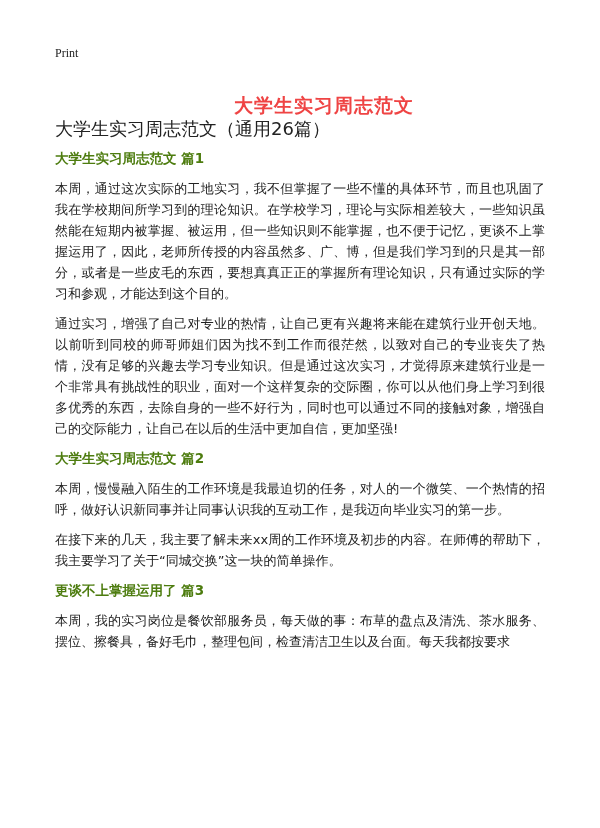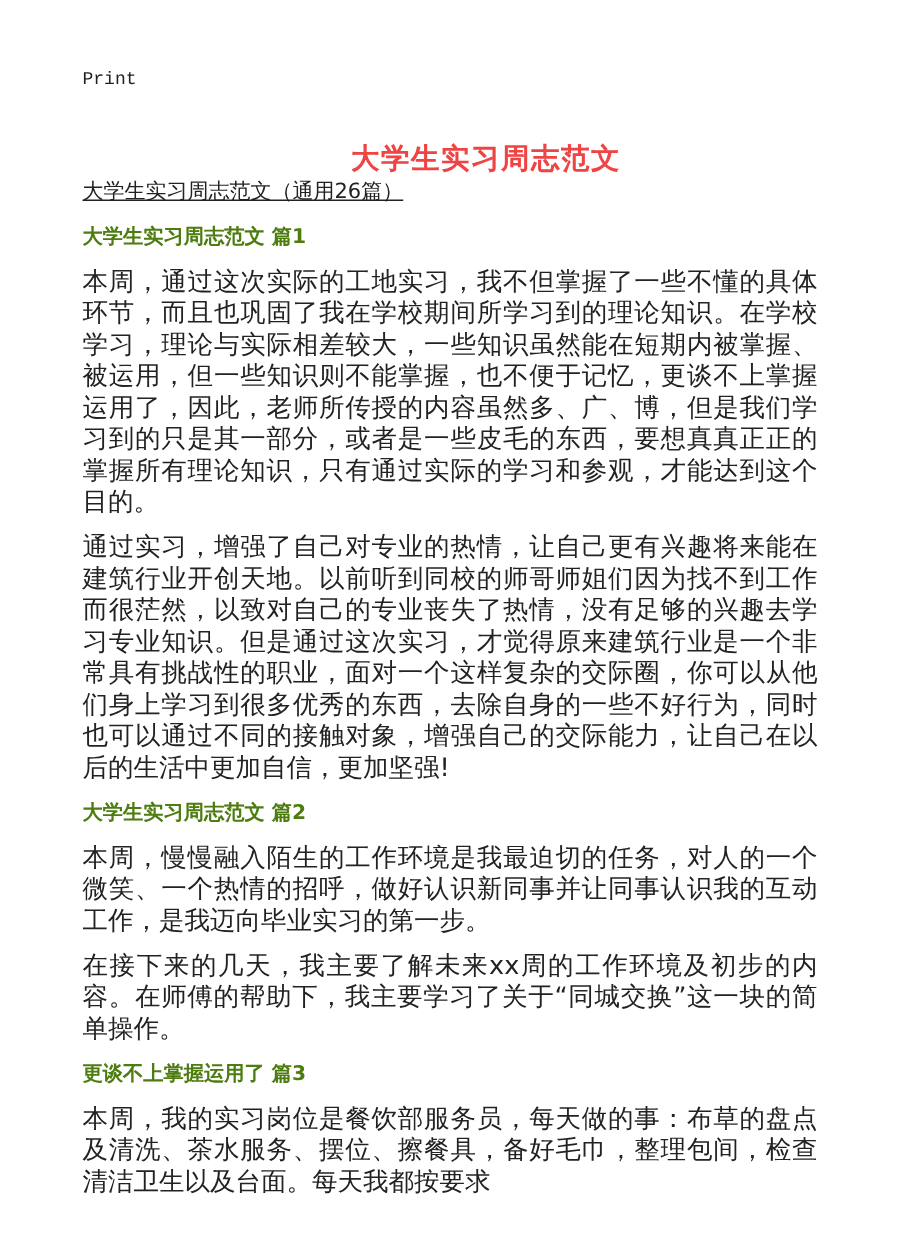--- a/index.html
+++ b/index.html
@@ -1,23 +1,23 @@
 <!DOCTYPE html>
 <html><head>
 <meta charset="utf-8">
 <style>
   html, body { margin: 0; padding: 0; background: #ffffff; }
   body { width: 600px; height: 828px; overflow: hidden; position: relative; color: #1a1a1a;
          font-family: "DejaVu Sans", "Liberation Sans", sans-serif; }
-  .print { position: absolute; left: 55px; top: 46px; font-family: Liberation Mono, monospace; font-size: 12px; color: #222; }
+  .print { position: absolute; left: 55px; top: 46px; font-family: Liberation Serif, serif; font-size: 12px; color: #222; }
   .title { position: absolute; left: 0; width: 600px; top: 80px; text-align: center; font-size: 19px; font-weight: bold; color: #ef4444; letter-spacing: 1px; padding-left: 24px; }
   .content { position: absolute; left: 55px; top: 118px; width: 490px; }
-  .subtitle { font-size: 14px; line-height: 21px; margin: 0 0 9px 0; color: #222; text-decoration: underline; }
+  .subtitle { font-size: 18px; line-height: 21px; margin: 0 0 9px 0; color: #222; }
   .section-heading { font-size: 13.5px; font-weight: bold; line-height: 21px; margin: 0 0 9px 0; color: #4d7c0f; }
-  .para { font-size: 17px; line-height: 21px; margin: 0 0 9px 0; color: #222; text-align: justify; word-break: break-all; }
+  .para { font-size: 13px; line-height: 21px; margin: 0 0 9px 0; color: #222; text-align: justify; word-break: break-all; }
 </style>
 </head>
 <body>
 
 <div class="print">Print</div>
 <h1 class="title">大学生实习周志范文</h1>
 
 <div class="content">
   <p class="subtitle">大学生实习周志范文（通用26篇）</p>
 

